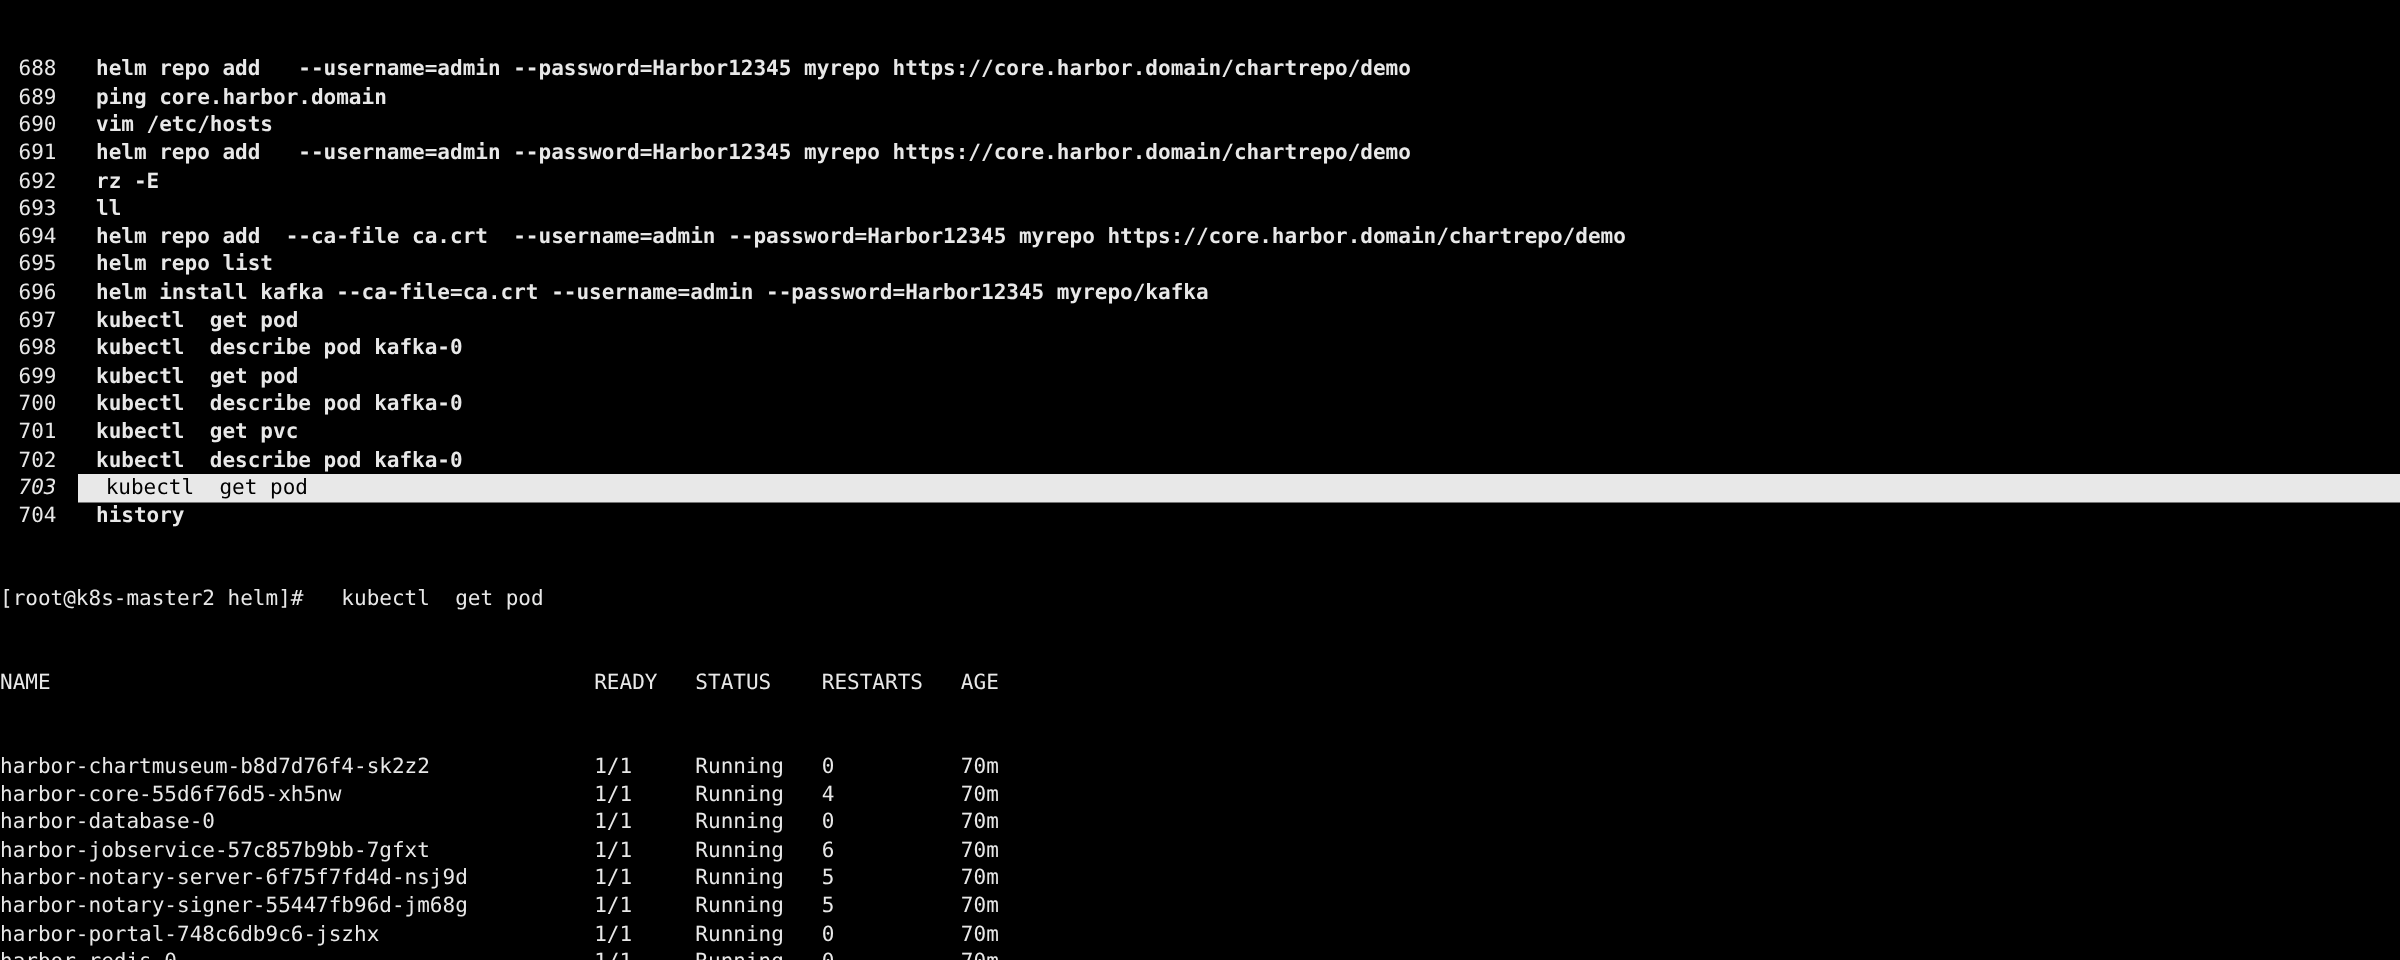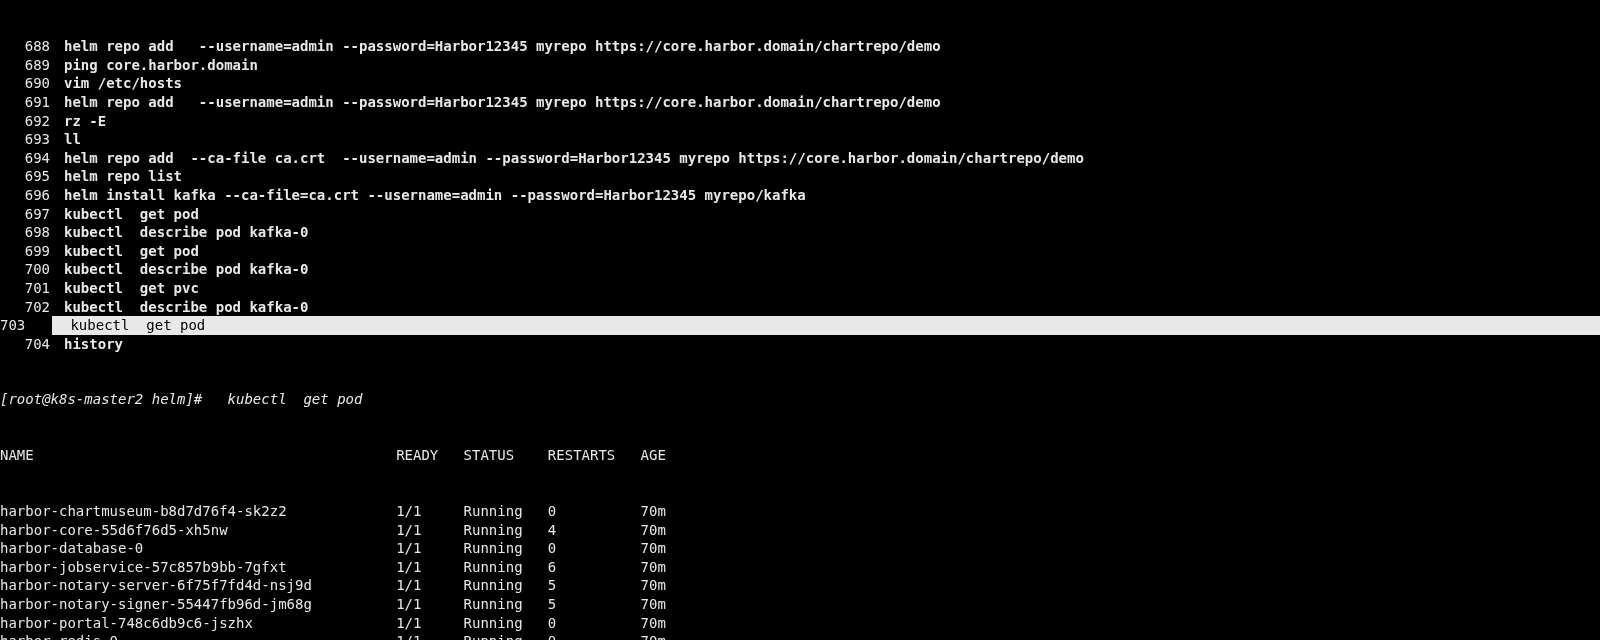--- a/index.html
+++ b/index.html
@@ -15,46 +15,46 @@
   .terminal {
     padding: 0;
     white-space: pre;
   }
   .history-line {
     display: flex;
   }
   .history-num {
     display: inline-block;
     width: 50px;
-    text-align: right;
+    text-align: center;
     padding-right: 2px;
   }
   .history-cmd {
     display: inline-block;
     padding-left: 12px;
     font-weight: bold;
   }
   .history-line.selected {
     display: block;
   }
   .history-line.selected .bg {
     background: #e8e8e8;
     color: #000;
     display: inline-block;
     width: calc(100% - 60px);
     padding-left: 10px;
     margin-left: 0;
   }
   .history-line.selected .history-num {
     width: 50px;
-    text-align: left;
+    text-align: center;
+    font-style: italic;
   }
   .prompt-line {
     display: block;
-    font-style: italic;
   }
   .pod-header, .pod-row, .prompt-line {
     white-space: pre;
   }
 </style>
 </head>
 <body>
 
 <div class="terminal">
   <div id="history-block"><div class="history-line"><span class="history-num">688</span><span class="history-cmd">helm repo add   --username=admin --password=Harbor12345 myrepo https://core.harbor.domain/chartrepo/demo</span></div><div class="history-line"><span class="history-num">689</span><span class="history-cmd">ping core.harbor.domain</span></div><div class="history-line"><span class="history-num">690</span><span class="history-cmd">vim /etc/hosts</span></div><div class="history-line"><span class="history-num">691</span><span class="history-cmd">helm repo add   --username=admin --password=Harbor12345 myrepo https://core.harbor.domain/chartrepo/demo</span></div><div class="history-line"><span class="history-num">692</span><span class="history-cmd">rz -E</span></div><div class="history-line"><span class="history-num">693</span><span class="history-cmd">ll</span></div><div class="history-line"><span class="history-num">694</span><span class="history-cmd">helm repo add  --ca-file ca.crt  --username=admin --password=Harbor12345 myrepo https://core.harbor.domain/chartrepo/demo</span></div><div class="history-line"><span class="history-num">695</span><span class="history-cmd">helm repo list</span></div><div class="history-line"><span class="history-num">696</span><span class="history-cmd">helm install kafka --ca-file=ca.crt --username=admin --password=Harbor12345 myrepo/kafka</span></div><div class="history-line"><span class="history-num">697</span><span class="history-cmd">kubectl  get pod</span></div><div class="history-line"><span class="history-num">698</span><span class="history-cmd">kubectl  describe pod kafka-0</span></div><div class="history-line"><span class="history-num">699</span><span class="history-cmd">kubectl  get pod</span></div><div class="history-line"><span class="history-num">700</span><span class="history-cmd">kubectl  describe pod kafka-0</span></div><div class="history-line"><span class="history-num">701</span><span class="history-cmd">kubectl  get pvc</span></div><div class="history-line"><span class="history-num">702</span><span class="history-cmd">kubectl  describe pod kafka-0</span></div><div class="history-line selected"><span class="history-num">703</span><span class="bg"> kubectl  get pod</span></div><div class="history-line"><span class="history-num">704</span><span class="history-cmd">history</span></div></div>

